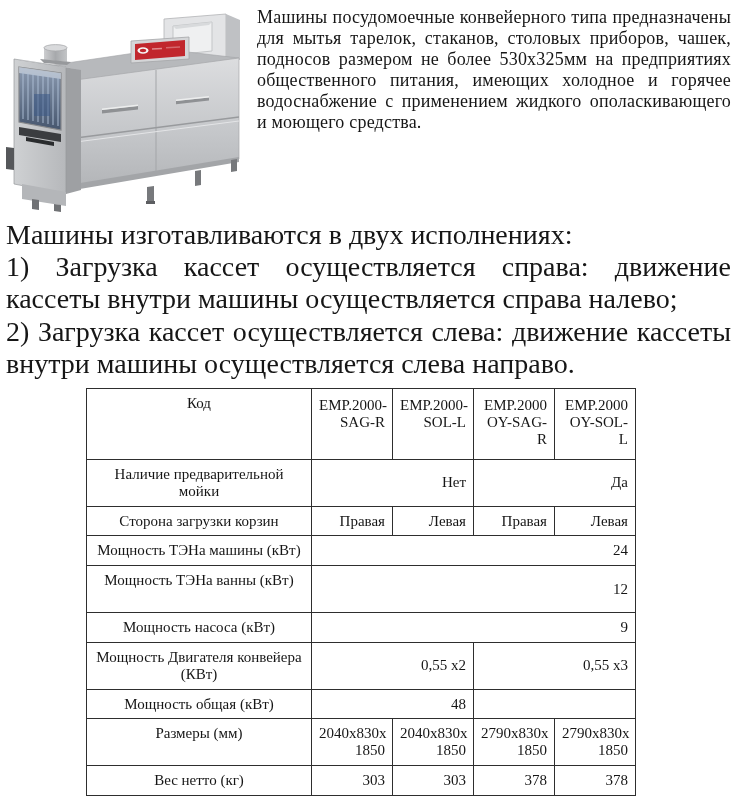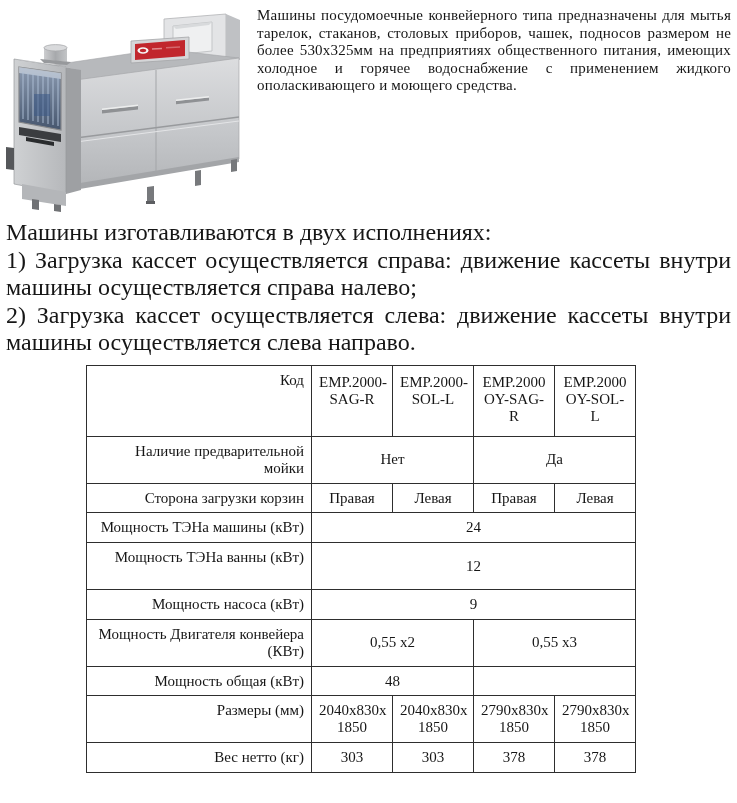--- a/index.html
+++ b/index.html
@@ -8,44 +8,44 @@
     font-family:"Liberation Serif","DejaVu Serif",serif;
     color:var(--text,#161616);
     box-sizing:border-box;
     padding:6px 6px 0 6px;
   }
   
   .top{display:flex;align-items:flex-start;}
   .figure{width:243px;height:207px;flex:0 0 auto;position:relative;}
   .intro{
     flex:1;margin:0 0 0 8px;padding-top:1px;
-    font-size:15px;line-height:1.17;text-align:justify;
+    font-size:18px;line-height:1.17;text-align:justify;
     letter-spacing:0.2px;
   }
   
   .variants{margin-top:6px;}
   .variants p{
-    margin:0;font-size:24px;line-height:1.15;text-align:justify;
+    margin:0;font-size:28px;line-height:1.15;text-align:justify;
   }
   
   .specs{
     border-collapse:collapse;
     width:550px;
     margin:8px 0 0 80px;
     font-size:15px;
     table-layout:fixed;
   }
   .specs td{
     border:1.6px solid var(--table-border,#2e2e2e);
     padding:6px 7px;
     line-height:1.12;
     vertical-align:middle;
   }
-  .specs td.label{text-align:right;vertical-align:top;margin-left:6px;}
-  .specs td.value{text-align:center;}
+  .specs td.label{text-align:center;vertical-align:top;margin-left:6px;}
+  .specs td.value{text-align:right;}
   .specs col.c0{width:225px;}
   .specs col.cn{width:81px;}
   .specs tr:nth-child(1) td{height:56px;vertical-align:top;}
   .specs tr:nth-child(1) td.value{padding-top:8px;}
   .specs tr:nth-child(5) td{height:34px;}
 </style>
 </head>
 <body>
 
 <div class="page">

